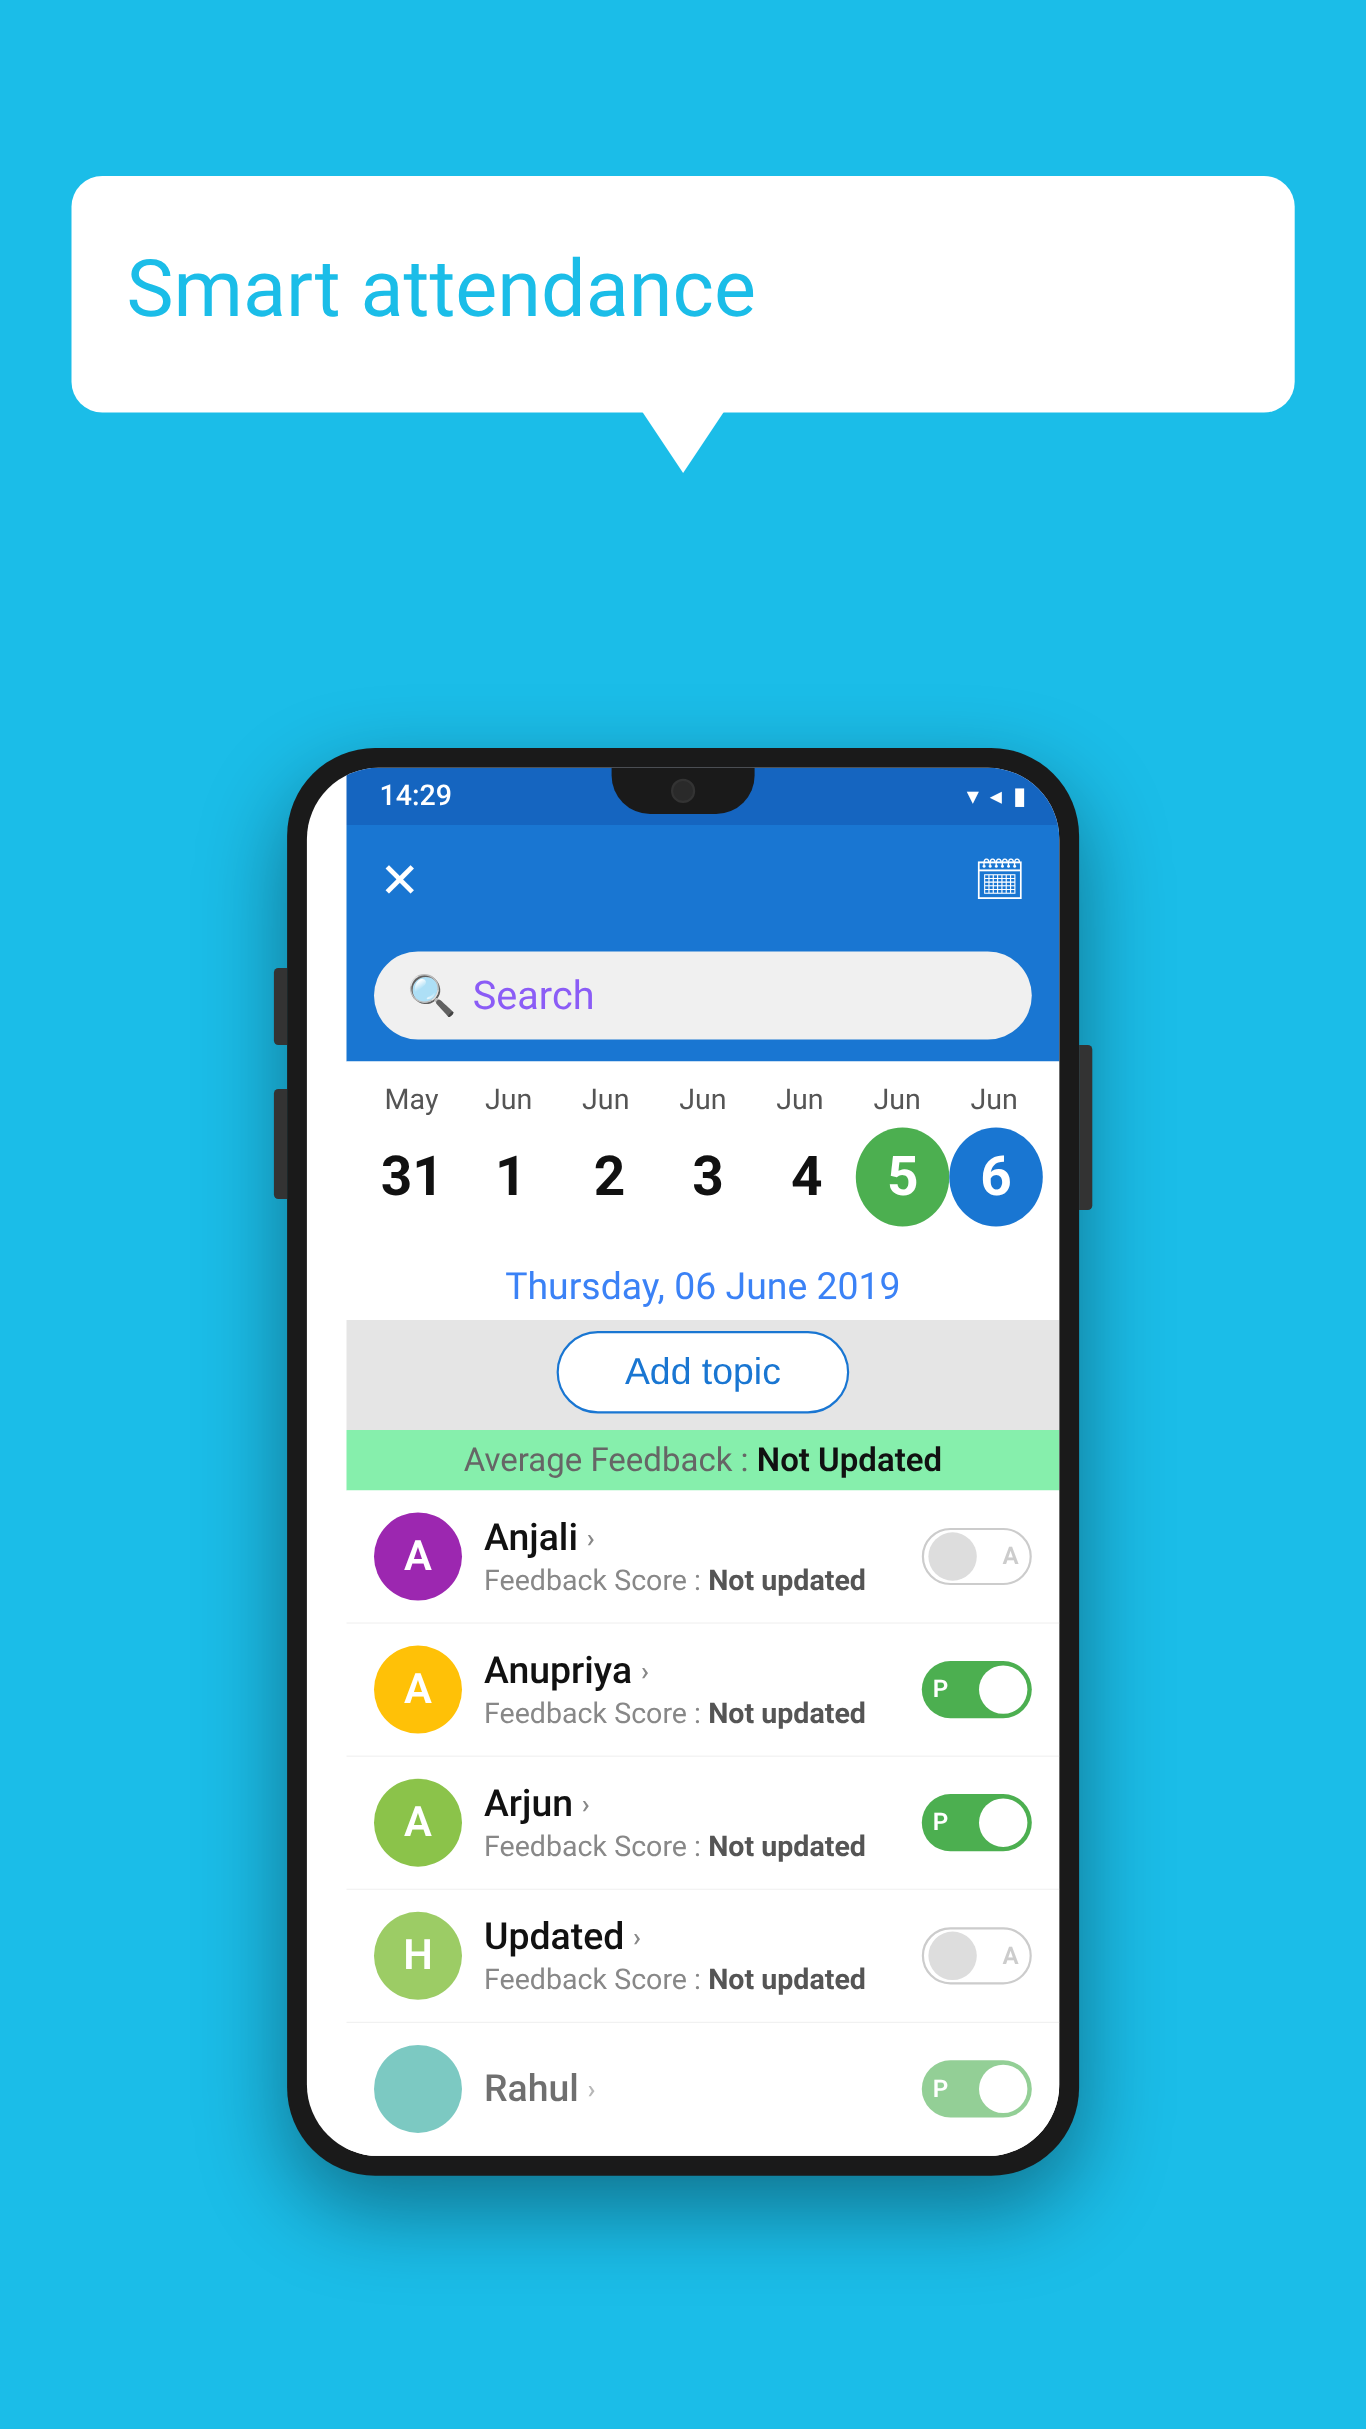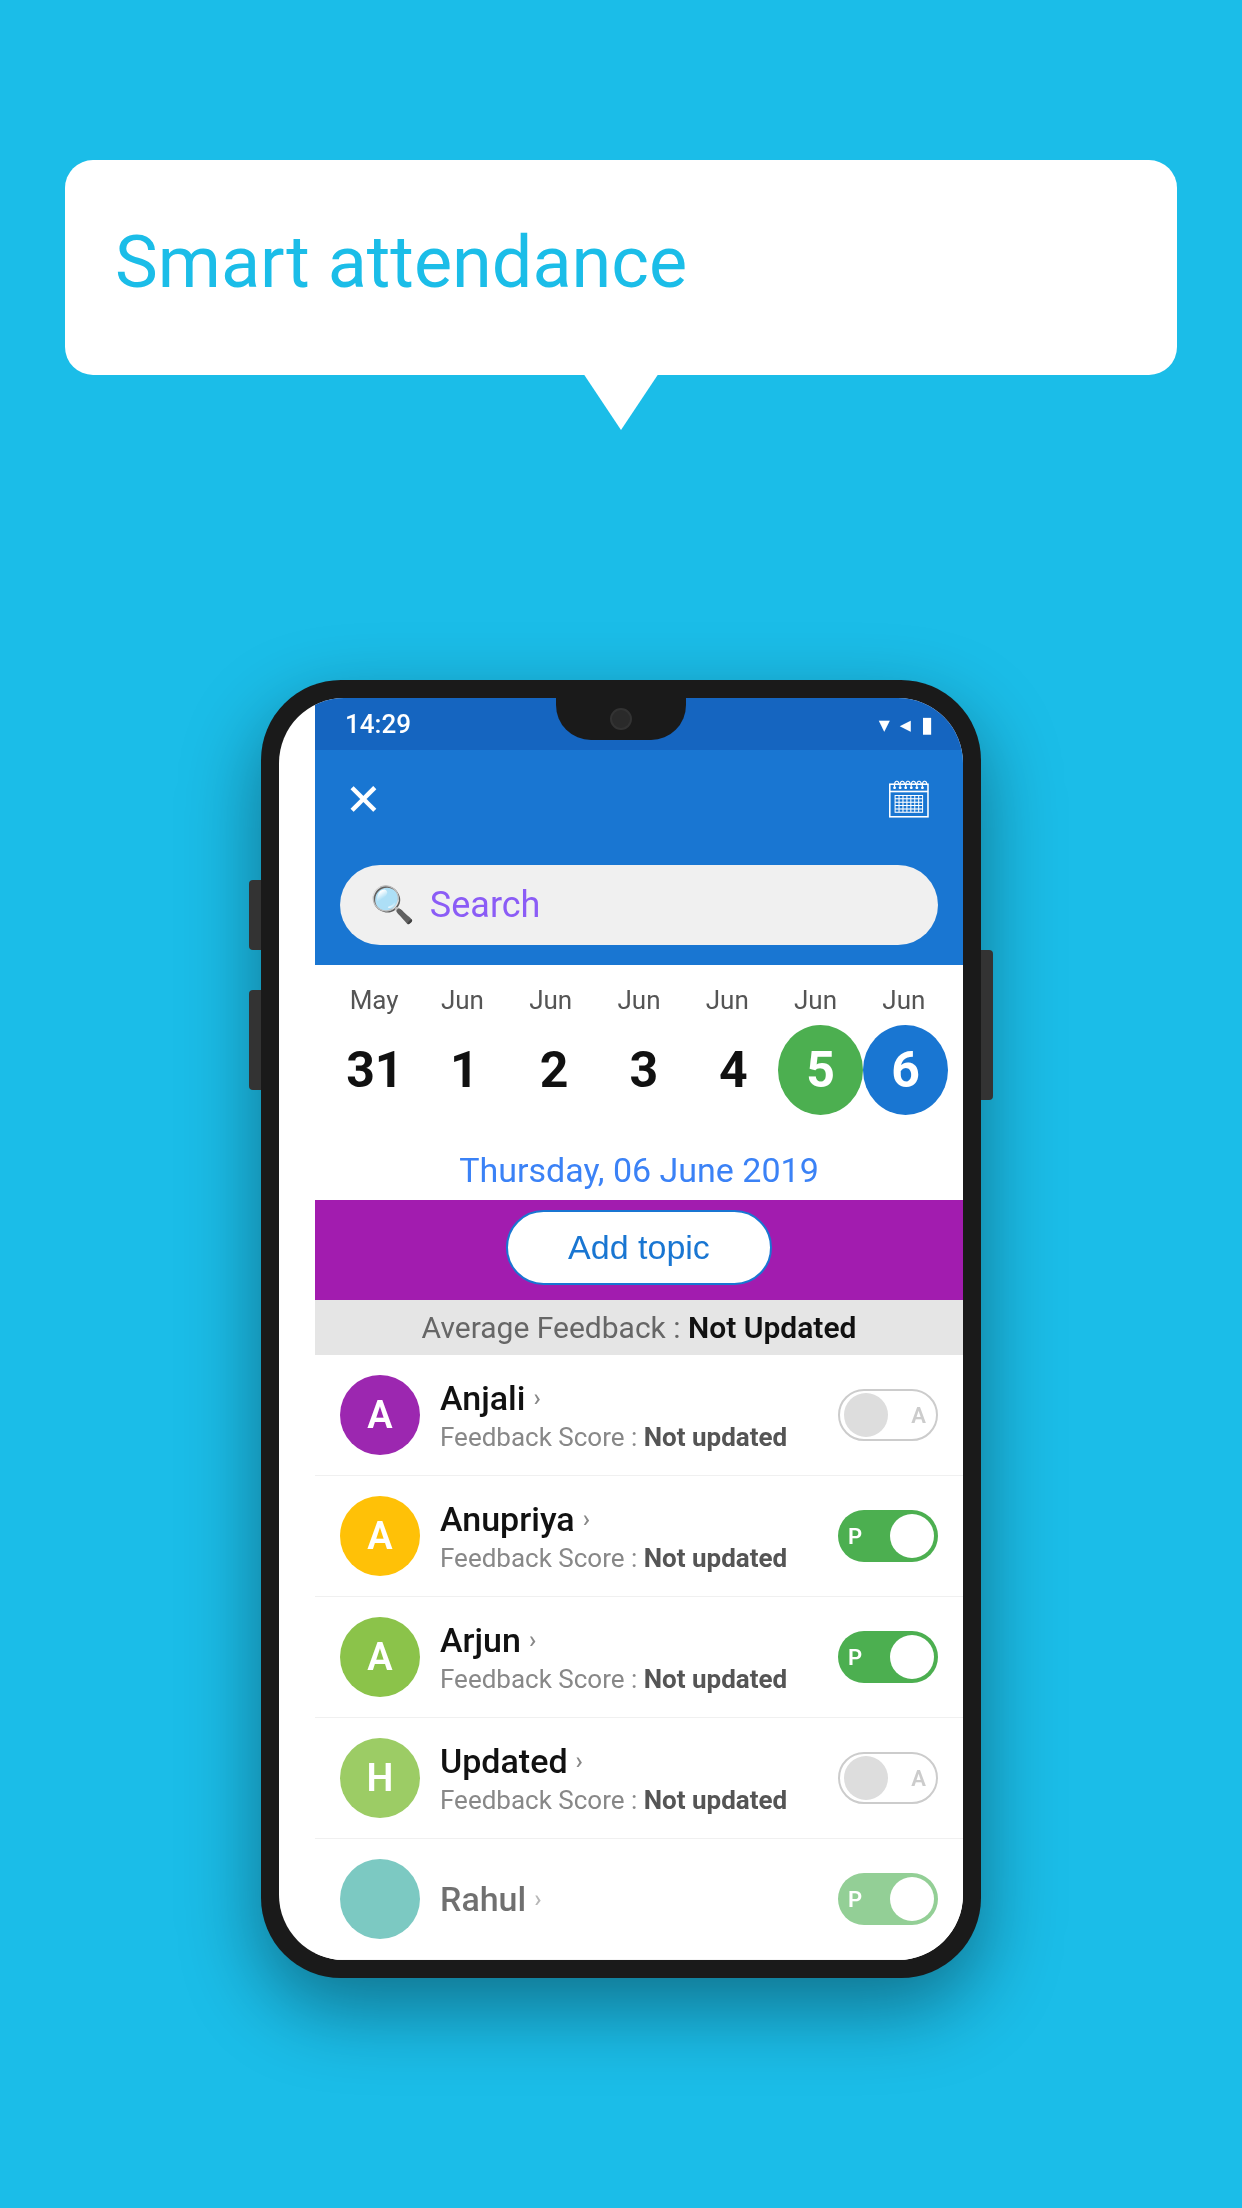--- a/index.html
+++ b/index.html
@@ -207,42 +207,42 @@
     .selected-date-row {
       text-align: center;
       padding: 20px 10px 10px;
       font-size: 34px;
       color: #3b82f6;
       background: white;
     }
 
     
     .add-topic-container {
-      background: #a21caf;
+      background: #e5e5e5;
       display: flex;
       justify-content: center;
       padding: 10px 0 15px;
     }
     .add-topic-btn {
       border: 2px solid #1976D2;
       border-radius: 40px;
       padding: 16px 60px;
       color: #1976D2;
       font-size: 34px;
       background: white;
       cursor: pointer;
     }
 
     
     .feedback-row {
       text-align: center;
       padding: 10px;
       font-size: 30px;
       color: #666;
-      background: #e5e5e5;
+      background: #86efac;
     }
     .feedback-row strong {
       color: #111;
       font-weight: 600;
     }
 
     
     .student-list {
       background: white;
     }

